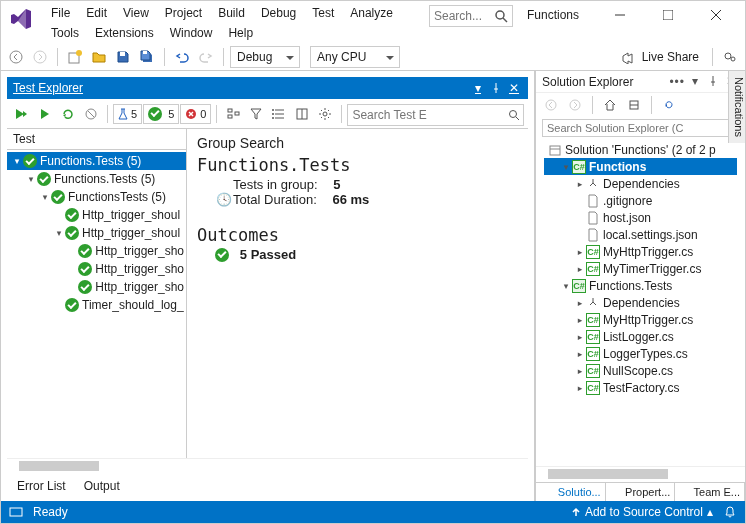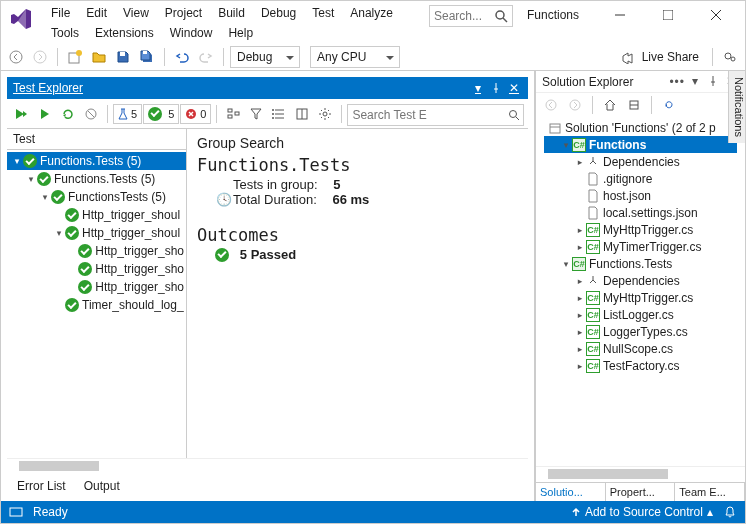--- a/index.html
+++ b/index.html
@@ -52,21 +52,21 @@
 .se-search input { width: 100%; border: 1px solid #ccc; padding: 2px 4px; font-size: 11px; outline: none; }
 .se-tree { flex: 1; overflow: hidden; font-size: 12px; padding: 2px 8px; }
 .se-row { display: flex; align-items: center; height: 17px; white-space: nowrap; overflow: hidden; cursor: default; }
 .se-row.sel { background: #0072c6; color: #fff; }
 .fico { width: 14px; height: 14px; margin-right: 3px; display: inline-flex; align-items: center; justify-content: center; font-size: 9px; border: 1px solid; flex-shrink: 0; }
 .fico.cs { border-color: #2e9e2e; color: #2e9e2e; background: #fff; font-weight: bold; }
 .fico.csproj { border-color: #2e9e2e; background: #e8f5e8; color: #2e9e2e; font-weight: bold; }
 .fico.json { border: none; color: #888; }
 .fico.dep { border: none; color: #555; }
 .se-bottom-tabs { display: flex; border-top: 1px solid #ccc; font-size: 11px; }
-.se-tab { flex: 1; padding: 3px 4px; text-align: left; overflow: hidden; text-overflow: ellipsis; white-space: nowrap; border-right: 1px solid #ccc; }
+.se-tab { flex: 1; padding: 3px 4px; text-align: right; overflow: hidden; text-overflow: ellipsis; white-space: nowrap; border-right: 1px solid #ccc; }
 .se-tab.active { color: #0072c6; }
 .notif-tab { position: absolute; right: -1px; top: 0; width: 18px; background: #eee; border-left: 1px solid #ccc; writing-mode: vertical-rl; padding: 6px 1px; font-size: 11px; }
 .statusbar { background: #0072c6; color: #fff; display: flex; align-items: center; height: 22px; padding: 0 8px; font-size: 12px; gap: 10px; }
 .statusbar .spacer { flex: 1; }
 .run-arrow { width: 0; height: 0; border-top: 5px solid transparent; border-bottom: 5px solid transparent; border-left: 8px solid #2e9e2e; }
 svg { display: block; }
 </style>
 </head>
 <body>
 
@@ -403,20 +403,23 @@
         </div>
       <div class="sep"></div>
       <div class="tbtn">
           <svg width="12" height="12">
             <path d="M3 6a3 3 0 1 1 1 2" stroke="#2060c0" fill="none"></path>
             <path d="M2 7l2 1v-3" fill="#2060c0"></path>
           </svg>
         </div>
       <div style="flex:1"></div>
     </div>
+    <div class="se-search">
+      <input placeholder="Search Solution Explorer (C" style="">
+    </div>
     <div class="se-tree" id="se-tree">
       <div class="se-row" style="padding-left:4px">
         <svg width="14" height="14" style="margin-right:3px">
             <rect x="2" y="3" width="10" height="9" stroke="#888" fill="none"></rect>
             <line x1="2" y1="6" x2="12" y2="6" stroke="#888"></line>
           </svg>
         <span>Solution 'Functions' (2 of 2 p</span>
       </div>
     <div class="se-row sel" style="padding-left: 16px;">
           <span class="tw">▾</span>

